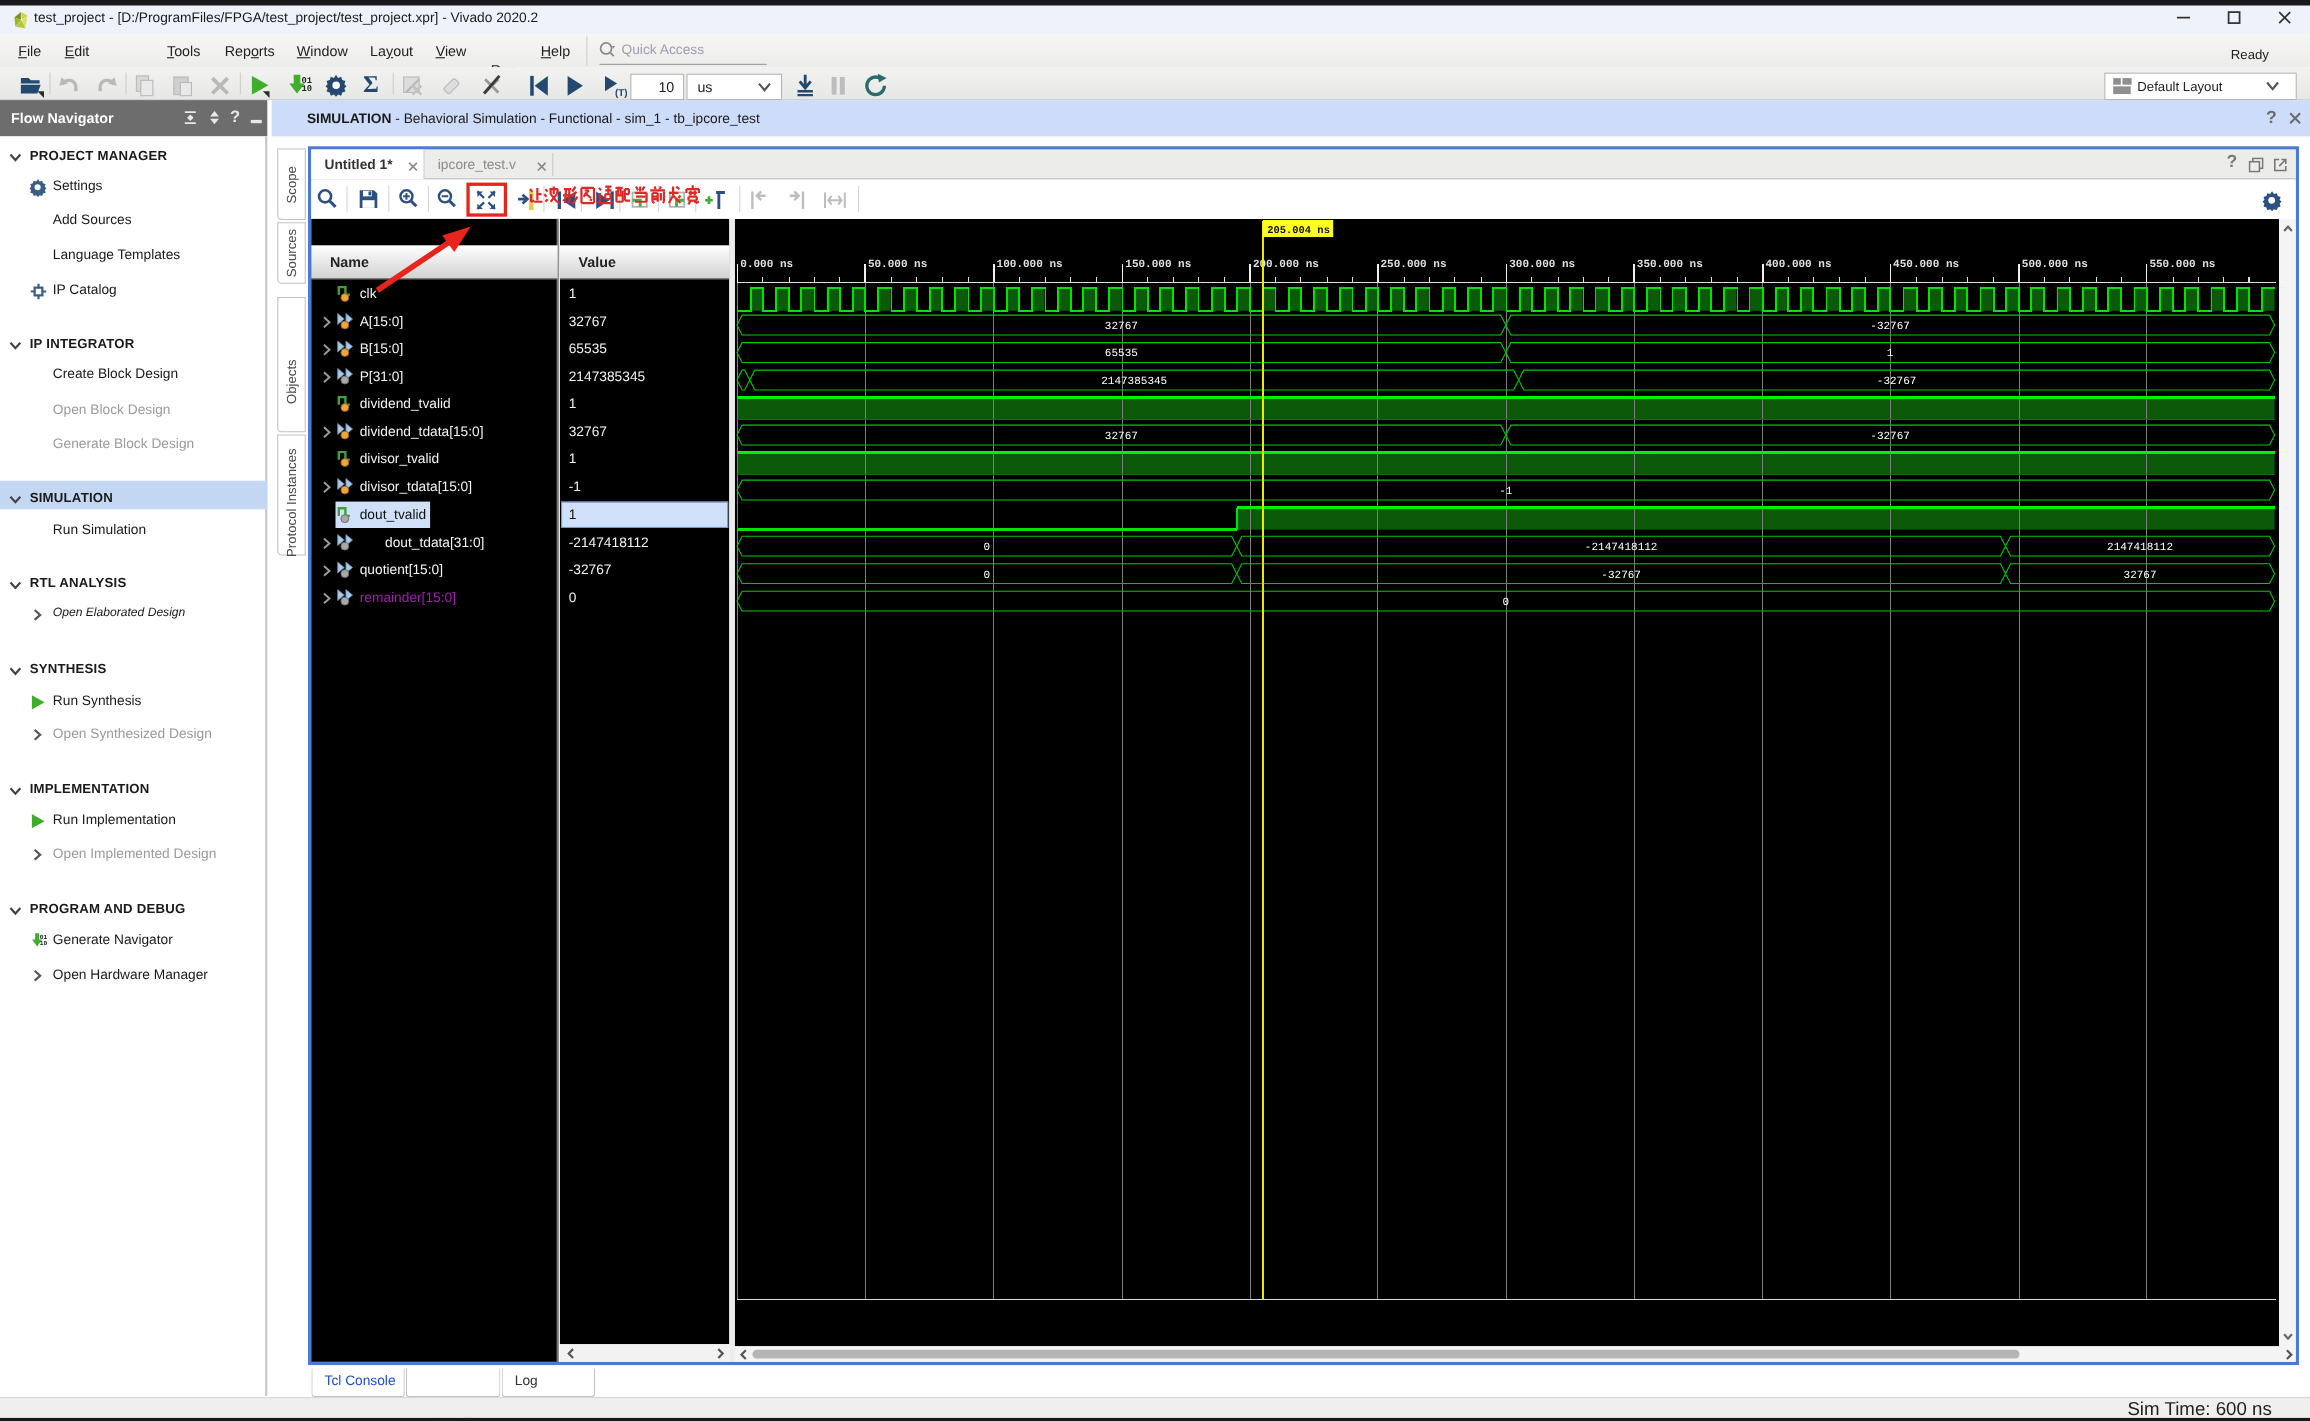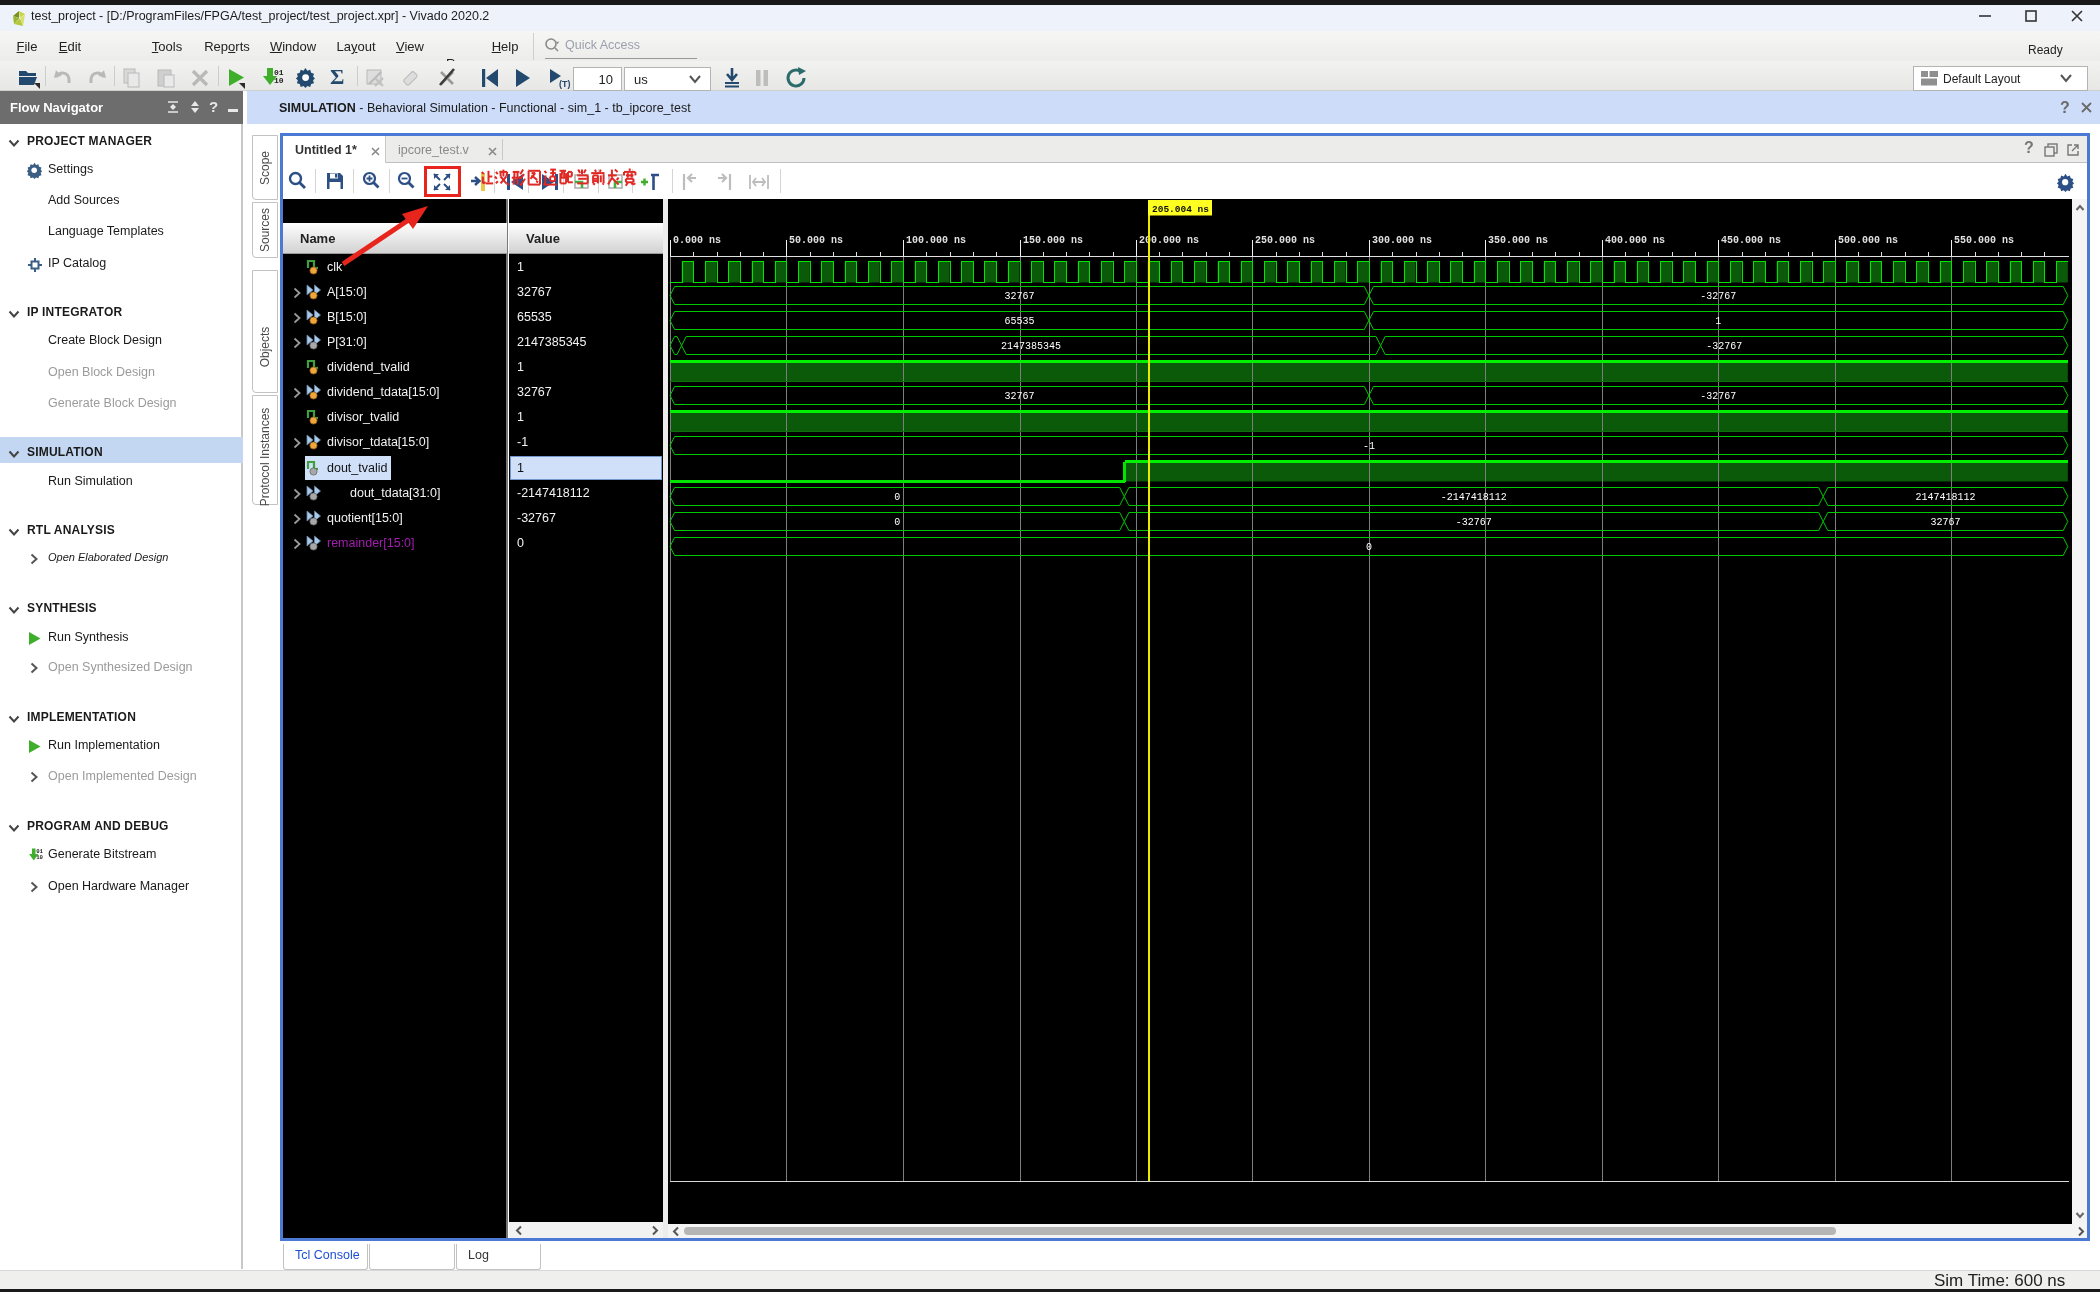--- a/index.html
+++ b/index.html
@@ -222,21 +222,21 @@
 <div class="abs" style="left:48px;top:769px;font-size:12.5px;color:#9b9b9b;">Open Implemented Design</div>
 <svg class="ic" style="left:8px;top:823px" width="12" height="10" viewBox="0 0 12 10">
     <path d="M1.5 2.5 L6 7.5 L10.5 2.5" fill="none" stroke="#444" stroke-width="2"></path>
   </svg>
 <div class="abs" style="left:27px;top:819px;font-size:12px;font-weight:bold;color:#1a1a1a;letter-spacing:0.2px;">PROGRAM AND DEBUG</div>
 <svg class="ic" style="left:27px;top:847px" width="17" height="17" viewBox="0 0 24 24">
     <path d="M7 2 L12 2 L12 10 L16 10 L9.5 19 L3 10 L7 10 Z" fill="#3fae2a"></path>
     <text x="13" y="9" font-size="8" font-weight="bold" fill="#222" font-family="Liberation Mono,monospace">01</text>
     <text x="13" y="17" font-size="8" font-weight="bold" fill="#222" font-family="Liberation Mono,monospace">10</text>
   </svg>
-<div class="abs" style="left:48px;top:847px;font-size:12.5px;color:#1a1a1a;">Generate Bitstream</div>
+<div class="abs" style="left:48px;top:847px;font-size:12.5px;color:#1a1a1a;">Generate Navigator</div>
 <svg class="ic" style="left:29px;top:881px" width="10" height="12" viewBox="0 0 10 12">
     <path d="M2.5 1.5 L7.5 6 L2.5 10.5" fill="none" stroke="#555" stroke-width="2"></path>
   </svg>
 <div class="abs" style="left:48px;top:879px;font-size:12.5px;color:#1a1a1a;">Open Hardware Manager</div>
 <div class="abs" style="left:252px;top:135px;width:26px;height:65px;background:#fff;border:1px solid #c2c2c2;border-radius:0 0 0 4px;"></div>
 <div class="abs" style="left:265px;top:167.5px;transform:translate(-50%,-50%) rotate(-90deg);font-size:12px;color:#4a4a4a;white-space:nowrap;">Scope</div>
 <div class="abs" style="left:252px;top:202px;width:26px;height:56px;background:#fff;border:1px solid #c2c2c2;border-radius:0 0 0 4px;"></div>
 <div class="abs" style="left:265px;top:230.0px;transform:translate(-50%,-50%) rotate(-90deg);font-size:12px;color:#4a4a4a;white-space:nowrap;">Sources</div>
 <div class="abs" style="left:252px;top:270px;width:26px;height:123px;background:#fff;border:1px solid #c2c2c2;border-radius:0 0 0 4px;"></div>
 <div class="abs" style="left:265px;top:347px;transform:translate(-50%,-50%) rotate(-90deg);font-size:12px;color:#4a4a4a;white-space:nowrap;">Objects</div>

